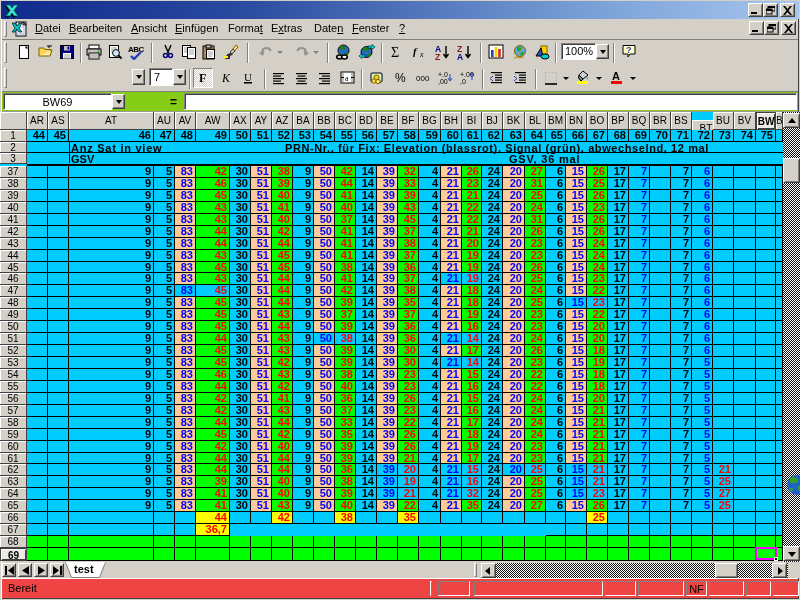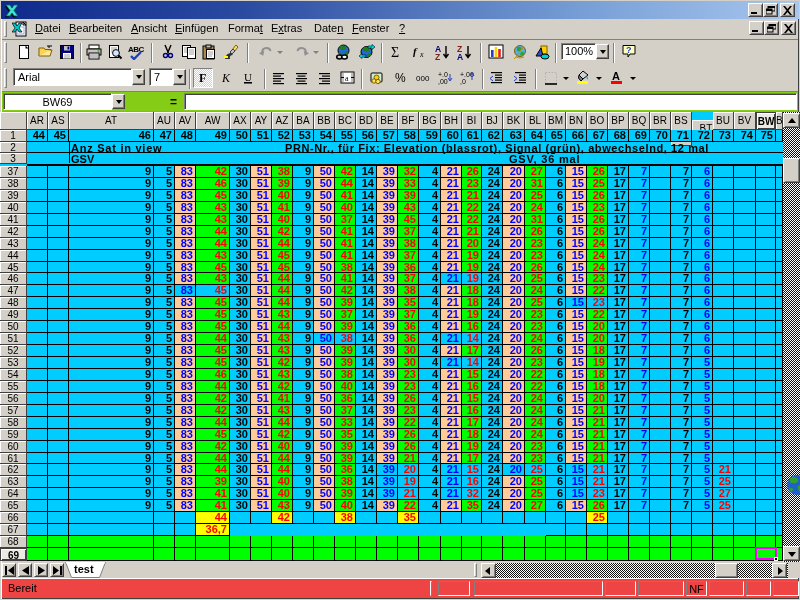--- a/index.html
+++ b/index.html
@@ -290,21 +290,20 @@
 <span class="tsep" style="left:149px"></span>
 <span class="tsep" style="left:245px"></span>
 <span class="tsep" style="left:325px"></span>
 <span class="tsep" style="left:379px"></span>
 <span class="tsep" style="left:478px"></span>
 <span class="tsep" style="left:553px"></span>
 <span class="tsep" style="left:611px"></span>
 </div>
 <div id="tb2">
 <span class="grip" style="left:2px;top:2px;height:20px"></span>
-<div class="combo" style="left:11px;top:2px;width:119px;height:18px;line-height:16px;padding-left:4px">Arial</div>
     <div class="cbtn" style="left:130px;top:3px;width:13px;height:16px"></div>
 <div class="combo" style="left:147px;top:2px;width:24px;height:18px;line-height:16px;padding-left:4px">7</div>
     <div class="cbtn" style="left:171px;top:3px;width:13px;height:16px"></div>
 <span class="tbtn" style="left:191px;width:20px;background-image:conic-gradient(#fff 0 25%,#d4d0c8 0 50%,#fff 0 75%,#d4d0c8 0);background-size:2px 2px;border:1px solid;border-color:#808080 #fff #fff #808080;">
       <svg width="16" height="16" viewBox="0 0 16 16" style="margin-top:1px">
         <text x="4" y="12" font-size="12" font-weight="bold" font-family="Liberation Serif">F</text>
       </svg>
     </span>
 <span class="tbtn" style="left:214px;width:20px;">
       <svg width="16" height="16" viewBox="0 0 16 16" style="margin-top:2px">
@@ -474,21 +473,21 @@
 <div class="h" style="left:462px;top:0px;width:20px;height:18px">BI</div>
 <div class="h" style="left:482px;top:0px;width:21px;height:18px">BJ</div>
 <div class="h" style="left:503px;top:0px;width:22px;height:18px">BK</div>
 <div class="h" style="left:525px;top:0px;width:21px;height:18px">BL</div>
 <div class="h" style="left:546px;top:0px;width:20px;height:18px">BM</div>
 <div class="h" style="left:566px;top:0px;width:21px;height:18px">BN</div>
 <div class="h" style="left:587px;top:0px;width:21px;height:18px">BO</div>
 <div class="h" style="left:608px;top:0px;width:21px;height:18px">BP</div>
 <div class="h" style="left:629px;top:0px;width:21px;height:18px">BQ</div>
 <div class="h" style="left:650px;top:0px;width:21px;height:18px">BR</div>
-<div class="h" style="left:671px;top:0px;width:21px;height:34px">BS</div>
+<div class="h" style="left:671px;top:0px;width:21px;height:18px">BS</div>
 <div class="h" style="left:692px;top:8px;width:29px;height:18px">BT</div>
 <div class="h" style="left:713px;top:0px;width:21px;height:18px">BU</div>
 <div class="h" style="left:734px;top:0px;width:22px;height:18px">BV</div>
 <div class="h sel" style="left:756px;top:0px;width:20px;height:18px">BW</div>
 <div class="h" style="left:776px;top:0px;width:7px;height:18px">B</div>
 <div class="h" style="left:0;top:0px;width:27px;height:18px"></div>
 <div class="h" style="left:0;top:18px;width:27px;height:12px;line-height:12px">1</div>
 <div class="h" style="left:0;top:30px;width:27px;height:11px;line-height:11px">2</div>
 <div class="h" style="left:0;top:41px;width:27px;height:11px;line-height:11px">3</div>
 <div class="h" style="left:0;top:54px;width:27px;height:12px;line-height:12px">37</div>

